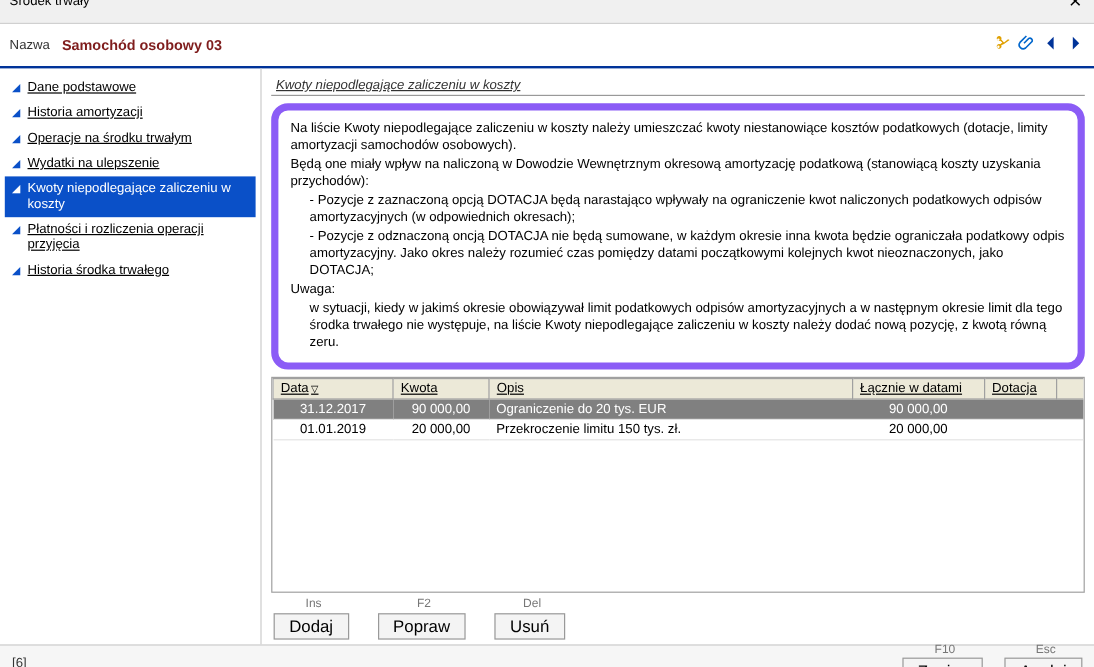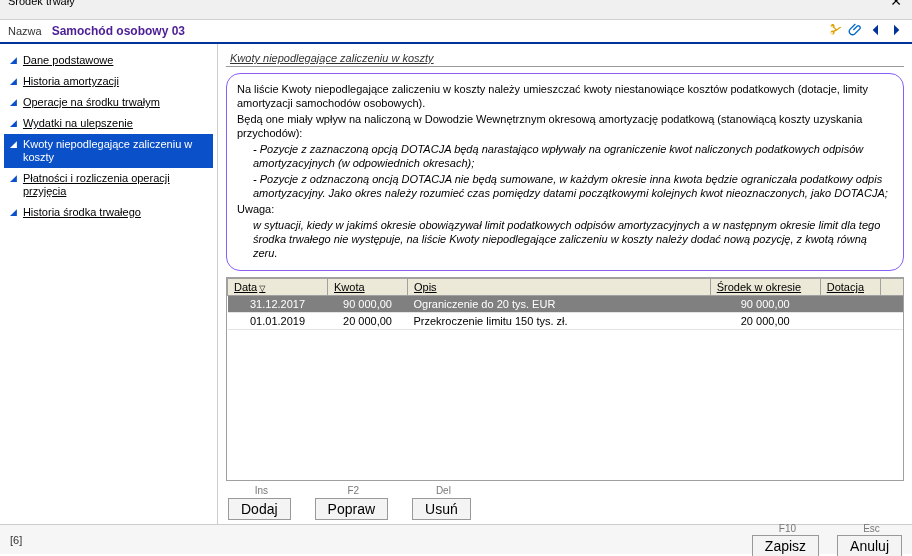--- a/index.html
+++ b/index.html
@@ -23,30 +23,30 @@
     padding: 0 4px 17px 8px;
   }
   .title-text { font-size: 11px; }
   .close-x {
     font-family: Arial;
     font-size: 14px;
     padding: 0 6px;
     cursor: pointer;
   }
   .namebar {
-    height: 24px;
+    height: 37px;
     display: flex;
     align-items: center;
     border-bottom: 2px solid #003399;
     padding: 0 8px;
     justify-content: space-between;
   }
   .namebar-left { display: flex; align-items: center; gap: 10px; }
   .namebar-label { color: #333; }
-  .namebar-value { font-weight: bold; color: #4c1d95; font-size: 12px; }
+  .namebar-value { font-weight: bold; color: #7f1d1d; font-size: 12px; }
   .namebar-icons { display: flex; gap: 4px; align-items: center; }
   .content {
     display: flex;
     height: 480px;
   }
   .sidebar {
     width: 218px;
     border-right: 1px solid #ccc;
     padding: 6px 4px;
   }
@@ -78,29 +78,29 @@
   }
   .section-title {
     border-bottom: 1px solid #999;
     padding: 2px 4px;
     font-style: italic;
     margin-bottom: 6px;
     color:#333;
     text-decoration: underline;
   }
   .info-box {
-    border: 1px solid #8b5cf6;
+    border: 6px solid #8b5cf6;
     border-radius: 14px;
     padding: 8px 10px;
     font-size: 11px;
     line-height: 14px;
     margin-bottom: 6px;
   }
   .info-box p { margin: 0 0 2px 0; }
-  .indent { padding-left: 16px; font-style: italic; }
+  .indent { padding-left: 16px; }
   .table-wrap {
     flex: 1;
     border: 1px solid #a0a0a0;
     background: #fff;
     overflow: hidden;
   }
   table.grid {
     border-collapse: collapse;
     width: 100%;
     font-size: 11px;
@@ -229,21 +229,21 @@
       <p class="indent">w sytuacji, kiedy w jakimś okresie obowiązywał limit podatkowych odpisów amortyzacyjnych a w następnym okresie limit dla tego środka trwałego nie występuje, na liście Kwoty niepodlegające zaliczeniu w koszty należy dodać nową pozycję, z kwotą równą zeru.</p>
     </div>
 
     <div class="table-wrap">
       <table class="grid">
         <thead>
           <tr>
             <th style="width:100px"><span>Data</span><span class="sort-ind">▽</span></th>
             <th style="width:80px" class="num">Kwota</th>
             <th>Opis</th>
-            <th style="width:110px" class="num">Środek w okresie</th>
+            <th style="width:110px" class="num">Łącznie w datami</th>
             <th style="width:60px">Dotacja</th>
             <th style="width:auto;text-decoration:none;border-right:none"></th>
           </tr>
         </thead>
         <tbody>
           <tr class="sel">
             <td class="num">31.12.2017</td>
             <td class="num">90 000,00</td>
             <td>Ograniczenie do 20 tys. EUR</td>
             <td class="num">90 000,00</td>

